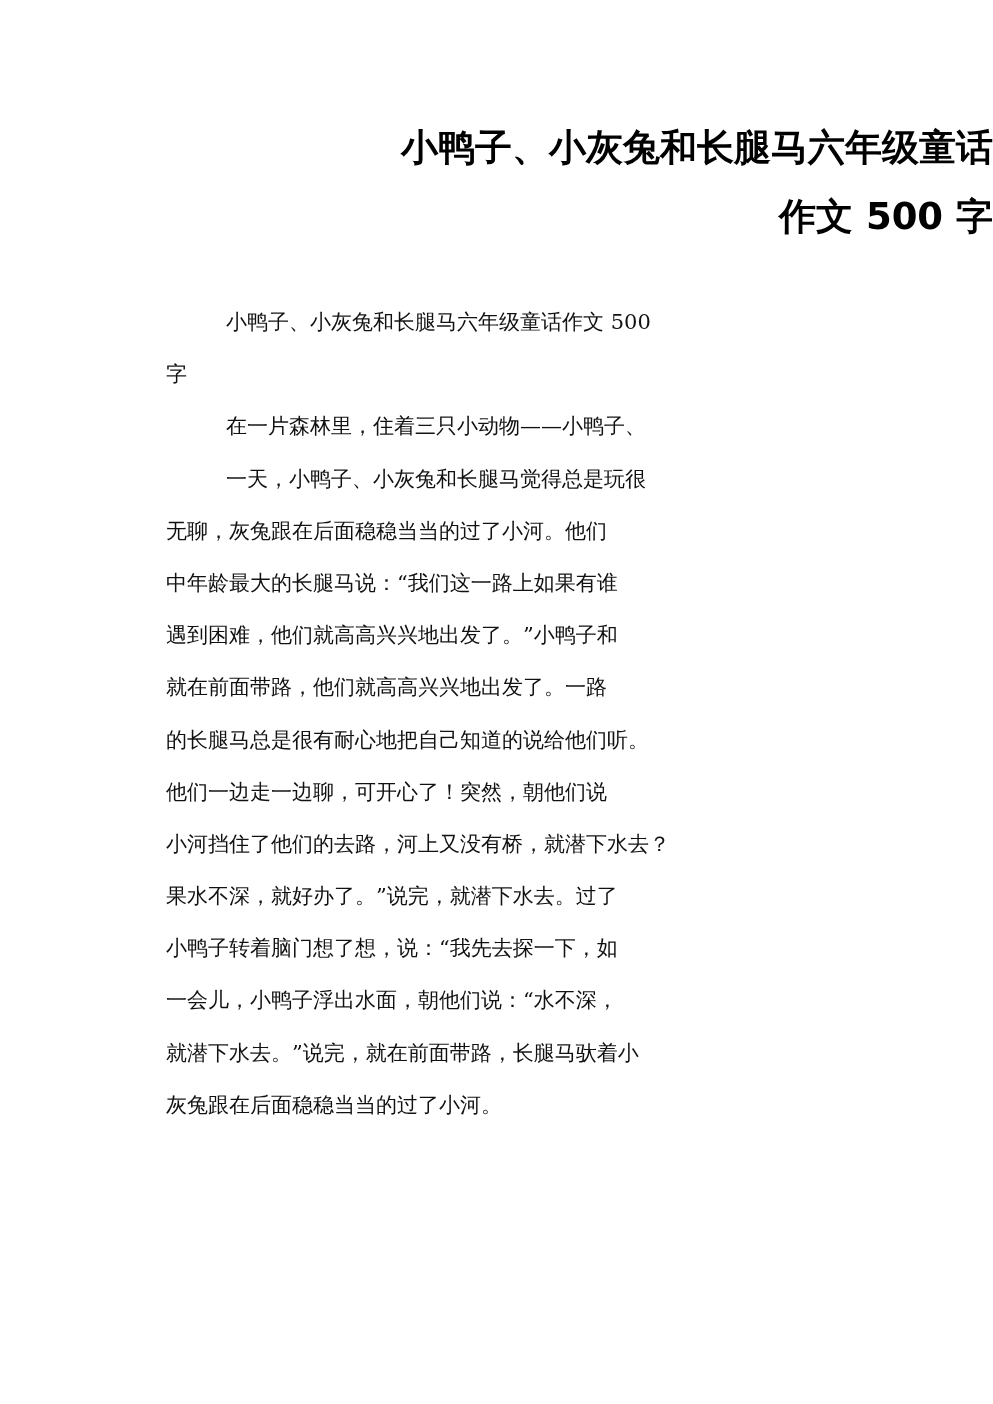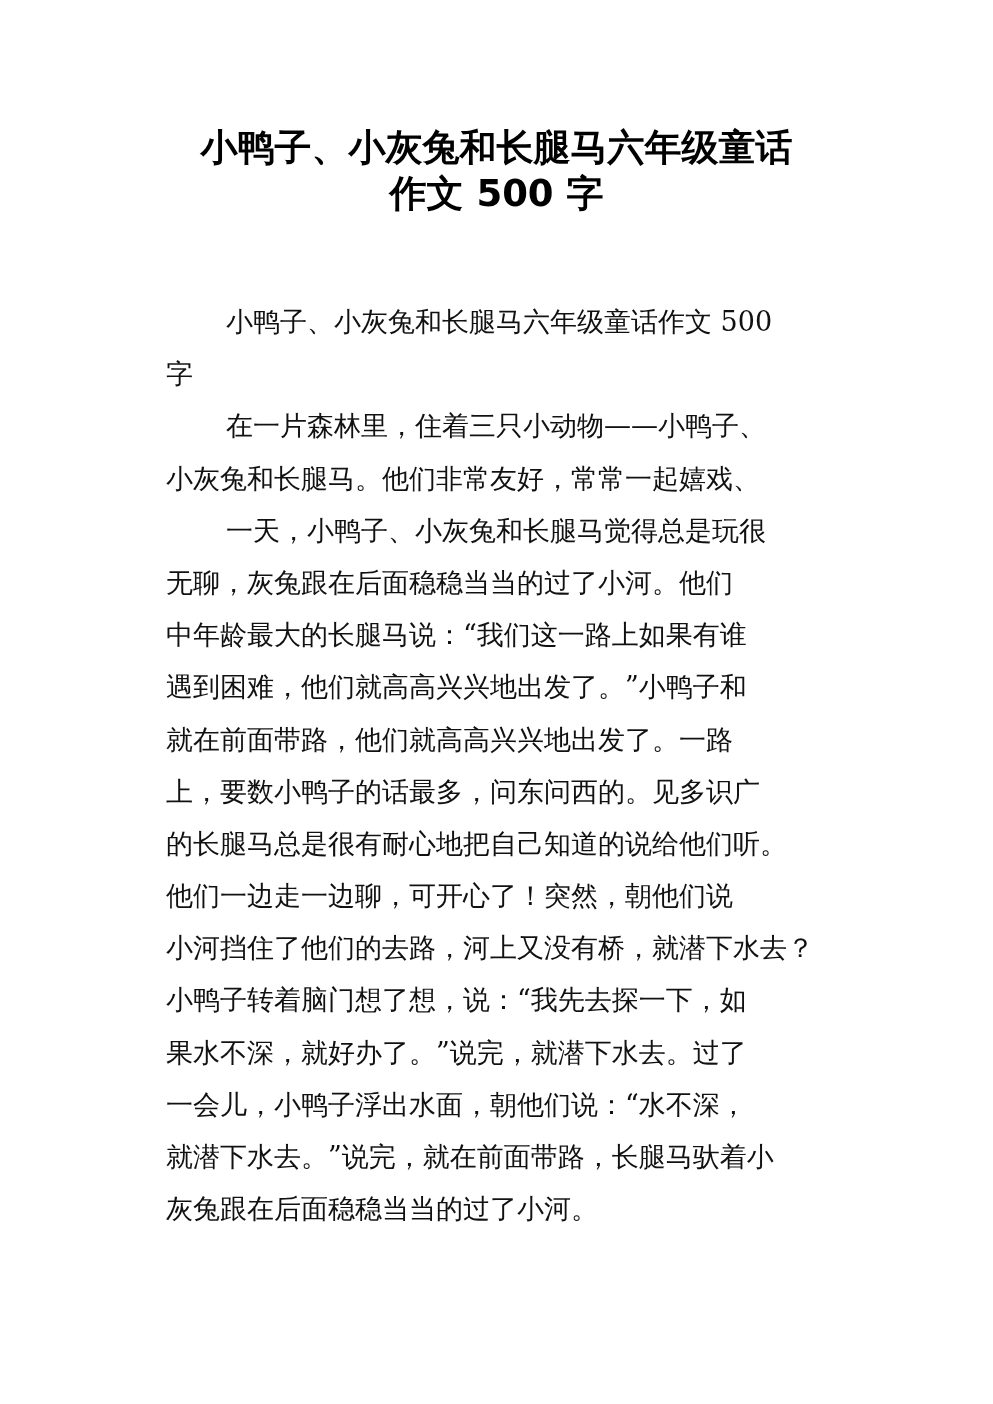--- a/index.html
+++ b/index.html
@@ -19,36 +19,36 @@
     left: 0;
     top: 0;
     width: 993px;
     height: 1404px;
     background: #ffffff;
   }
   .title {
     position: absolute;
     left: 0;
     width: 993px;
-    text-align: center;
+    text-align: right;
     font-family: "DejaVu Sans", "Liberation Sans", sans-serif;
     font-weight: bold;
     font-size: 37px;
     line-height: 52px;
     letter-spacing: 0px;
   }
   .title-line-1 { top: 122px; }
-  .title-line-2 { top: 168px; }
+  .title-line-2 { top: 191px; }
   .body {
     position: absolute;
     left: 166px;
     top: 296px;
     width: 680px;
     font-family: "DejaVu Serif", "Liberation Serif", serif;
-    font-size: 27px;
+    font-size: 21px;
     color: #111111;
   }
   .line {
     height: 52.2px;
     line-height: 52.2px;
     white-space: nowrap;
   }
   .indent {
     padding-left: 60px;
   }
@@ -63,34 +63,32 @@
 
   <div class="body">
 
     <div>
       <div class="line indent">小鸭子、小灰兔和长腿马六年级童话作文 500</div>
       <div class="line">字</div>
     </div>
 
     <div>
       <div class="line indent">在一片森林里，住着三只小动物——小鸭子、</div>
-      <div class="line">小灰兔和长腿马。他们非常友好，常常一起嬉戏、</div>
     </div>
 
     <div>
       <div class="line indent">一天，小鸭子、小灰兔和长腿马觉得总是玩很</div>
       <div class="line">无聊，灰兔跟在后面稳稳当当的过了小河。他们</div>
       <div class="line">中年龄最大的长腿马说：“我们这一路上如果有谁</div>
       <div class="line">遇到困难，他们就高高兴兴地出发了。”小鸭子和</div>
       <div class="line">就在前面带路，他们就高高兴兴地出发了。一路</div>
-      <div class="line">上，要数小鸭子的话最多，问东问西的。见多识广</div>
       <div class="line">的长腿马总是很有耐心地把自己知道的说给他们听。</div>
       <div class="line">他们一边走一边聊，可开心了！突然，朝他们说</div>
       <div class="line">小河挡住了他们的去路，河上又没有桥，就潜下水去？</div>
+      <div class="line">果水不深，就好办了。”说完，就潜下水去。过了</div>
       <div class="line">小鸭子转着脑门想了想，说：“我先去探一下，如</div>
-      <div class="line">果水不深，就好办了。”说完，就潜下水去。过了</div>
       <div class="line">一会儿，小鸭子浮出水面，朝他们说：“水不深，</div>
       <div class="line">就潜下水去。”说完，就在前面带路，长腿马驮着小</div>
       <div class="line">灰兔跟在后面稳稳当当的过了小河。</div>
     </div>
 
   </div>
 </div>
 
 </body></html>

